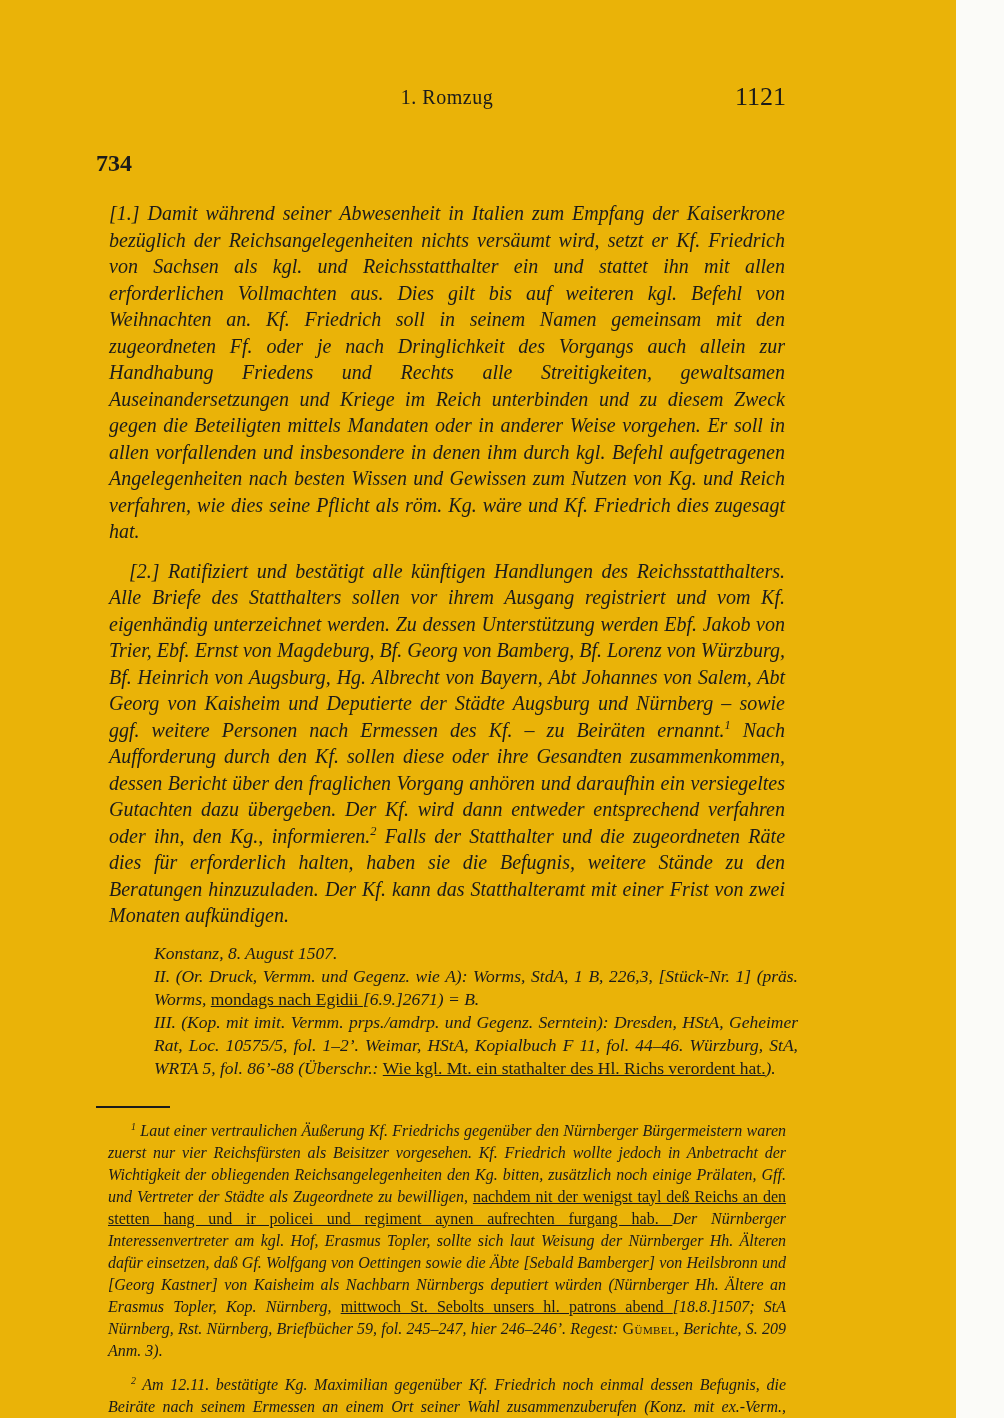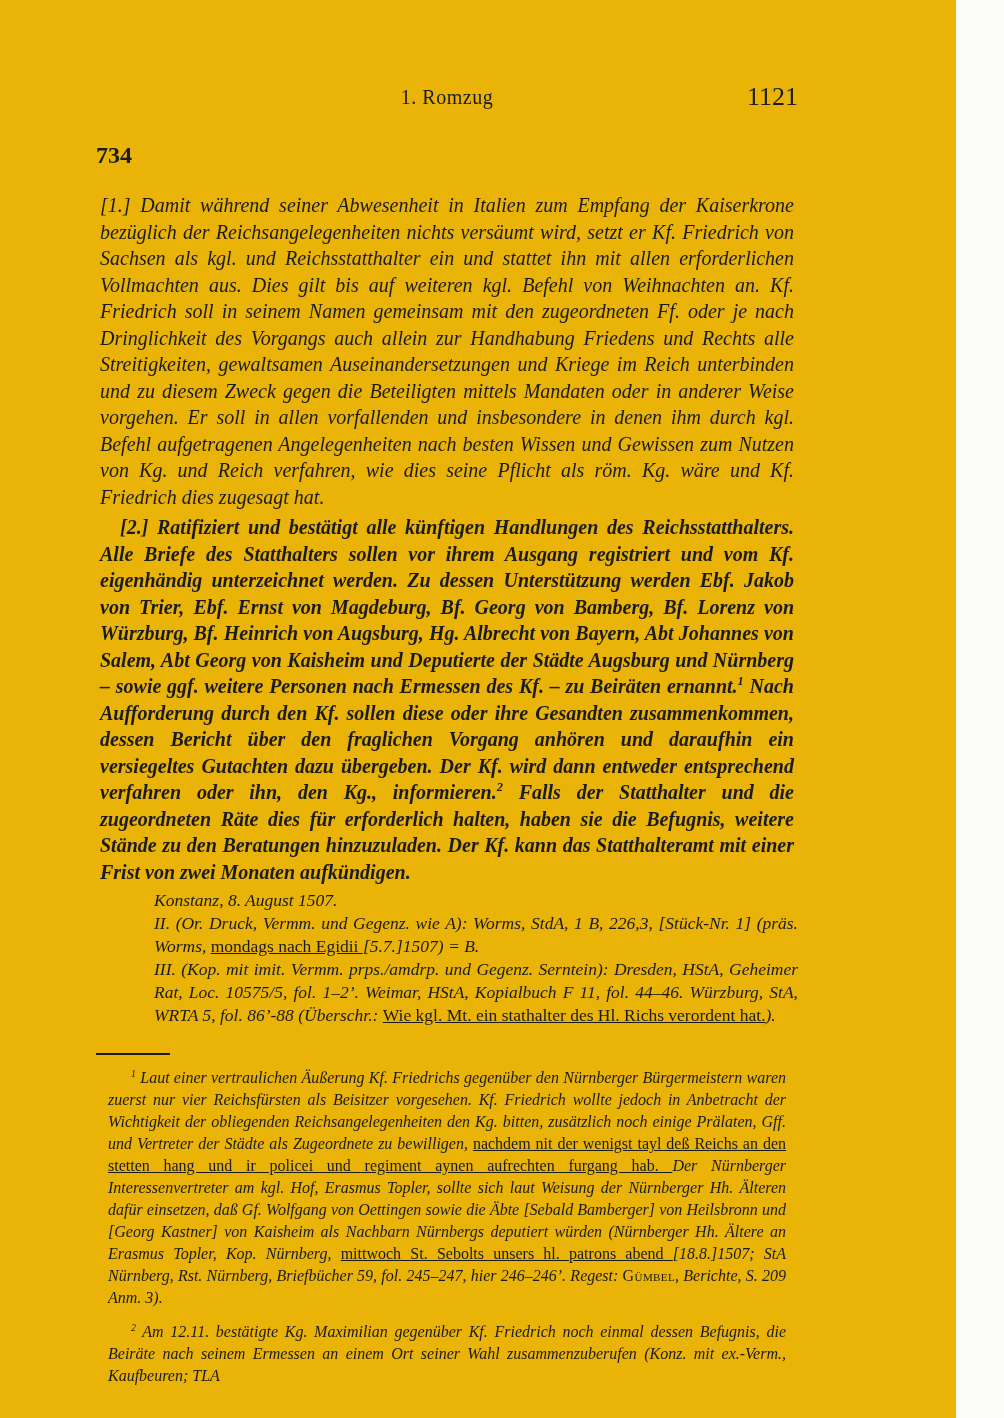--- a/index.html
+++ b/index.html
@@ -25,48 +25,48 @@
   }
   .head-center {
     display: block;
     text-align: center;
     font-size: 20px;
     line-height: 30px;
     letter-spacing: 0.5px;
   }
   .head-page-num {
     position: absolute;
-    right: 0;
+    right: 12px;
     bottom: 0;
     font-size: 26px;
     line-height: 30px;
   }
   
   .doc-heading {
-    margin: 28px 0 0 0;
+    margin: 36px 0 0 0;
     font-size: 24px;
     font-weight: bold;
     line-height: 30px;
     display: flex;
     align-items: baseline;
     flex-direction: column;
   }
   .doc-number { flex: 0 0 auto; }
   .doc-title  { margin-left: 21px; }
   
   .body-text { margin-top: 22px; }
   .body-para {
-    margin: 4px;
+    margin: 13px;
     font-style: italic;
     font-size: 20px;
     line-height: 26.5px;
     text-align: justify;
     hyphens: none;
   }
-  .body-para.indent { text-indent: 20px; font-weight: bold; }
+  .body-para.indent { text-indent: 20px; }
   
   .source-block {
     margin: 3px 0 0 58px;
     font-style: italic;
     font-size: 17.5px;
     line-height: 23px;
   }
   .source-para {
     margin: 0;
     text-align: justify;
@@ -113,21 +113,21 @@
     <span class="doc-number">734</span>
   </h1>
 
   <main class="body-text">
     <p class="body-para"><span class="s-i">[1.] Damit während seiner Abwesenheit in Italien zum Empfang der Kaiserkrone bezüglich der Reichsangelegenheiten nichts versäumt wird, setzt er Kf. Friedrich von Sachsen als kgl. und Reichsstatthalter ein und stattet ihn mit allen erforderlichen Vollmachten aus. Dies gilt bis auf weiteren kgl. Befehl von Weihnachten an. Kf. Friedrich soll in seinem Namen gemeinsam mit den zugeordneten Ff. oder je nach Dringlichkeit des Vorgangs auch allein zur Handhabung Friedens und Rechts alle Streitigkeiten, gewaltsamen Auseinandersetzungen und Kriege im Reich unterbinden und zu diesem Zweck gegen die Beteiligten mittels Mandaten oder in anderer Weise vorgehen. Er soll in allen vorfallenden und insbesondere in denen ihm durch kgl. Befehl aufgetragenen Angelegenheiten nach besten Wissen und Gewissen zum Nutzen von Kg. und Reich verfahren, wie dies seine Pflicht als röm. Kg. wäre und Kf. Friedrich dies zugesagt hat.</span></p>
     <p class="body-para indent"><span class="s-i">[2.] Ratifiziert und bestätigt alle künftigen Handlungen des Reichsstatthalters. Alle Briefe des Statthalters sollen vor ihrem Ausgang registriert und vom Kf. eigenhändig unterzeichnet werden. Zu dessen Unterstützung werden Ebf. Jakob von Trier, Ebf. Ernst von Magdeburg, Bf. Georg von Bamberg, Bf. Lorenz von Würzburg, Bf. Heinrich von Augsburg, Hg. Albrecht von Bayern, Abt Johannes von Salem, Abt Georg von Kaisheim und Deputierte der Städte Augsburg und Nürnberg – sowie ggf. weitere Personen nach Ermessen des Kf. – zu Beiräten ernannt.</span><span class="s-sup">1</span><span class="s-i"> Nach Aufforderung durch den Kf. sollen diese oder ihre Gesandten zusammenkommen, dessen Bericht über den fraglichen Vorgang anhören und daraufhin ein versiegeltes Gutachten dazu übergeben. Der Kf. wird dann entweder entsprechend verfahren oder ihn, den Kg., informieren.</span><span class="s-sup">2</span><span class="s-i"> Falls der Statthalter und die zugeordneten Räte dies für erforderlich halten, haben sie die Befugnis, weitere Stände zu den Beratungen hinzuzuladen. Der Kf. kann das Statthalteramt mit einer Frist von zwei Monaten aufkündigen.</span></p>
   </main>
 
   <section class="source-block">
     <p class="source-para"><span class="s-i">Konstanz, 8. August 1507.</span></p>
-    <p class="source-para"><span class="s-i">II. (Or. Druck, Vermm. und Gegenz. wie A): Worms, StdA, 1 B, 226,3, [Stück-Nr. 1] (präs. Worms, </span><span class="s-r">mondags nach Egidii </span><span class="s-i">[5.7.]1507) = B.</span></p>
+    <p class="source-para"><span class="s-i">II. (Or. Druck, Vermm. und Gegenz. wie A): Worms, StdA, 1 B, 226,3, [Stück-Nr. 1] (präs. Worms, </span><span class="s-r">mondags nach Egidii </span><span class="s-i">[6.9.]2671) = B.</span></p>
     <p class="source-para"><span class="s-i">III. (Kop. mit imit. Vermm. prps./amdrp. und Gegenz. Serntein): Dresden, HStA, Geheimer Rat, Loc. 10575/5, fol. 1–2’. Weimar, HStA, Kopialbuch F 11, fol. 44–46. Würzburg, StA, WRTA 5, fol. 86’-88 (Überschr.: </span><span class="s-r">Wie kgl. Mt. ein stathalter des Hl. Richs verordent hat.</span><span class="s-i">).</span></p>
   </section>
 
   <footer class="footnotes">
     <div class="footnote-rule"></div>
     <p class="footnote"><span class="s-sup">1</span><span class="s-i"> Laut einer vertraulichen Äußerung Kf. Friedrichs gegenüber den Nürnberger Bürgermeistern waren zuerst nur vier Reichsfürsten als Beisitzer vorgesehen. Kf. Friedrich wollte jedoch in Anbetracht der Wichtigkeit der obliegenden Reichsangelegenheiten den Kg. bitten, zusätzlich noch einige Prälaten, Gff. und Vertreter der Städte als Zugeordnete zu bewilligen, </span><span class="s-r">nachdem nit der wenigst tayl deß Reichs an den stetten hang und ir policei und regiment aynen aufrechten furgang hab. </span><span class="s-i">Der Nürnberger Interessenvertreter am kgl. Hof, Erasmus Topler, sollte sich laut Weisung der Nürnberger Hh. Älteren dafür einsetzen, daß Gf. Wolfgang von Oettingen sowie die Äbte [Sebald Bamberger] von Heilsbronn und [Georg Kastner] von Kaisheim als Nachbarn Nürnbergs deputiert würden (Nürnberger Hh. Ältere an Erasmus Topler, Kop. Nürnberg, </span><span class="s-r">mittwoch St. Sebolts unsers hl. patrons abend </span><span class="s-i">[18.8.]1507; StA Nürnberg, Rst. Nürnberg, Briefbücher 59, fol. 245–247, hier 246–246’. Regest: </span><span class="s-sc">Gümbel</span><span class="s-i">, Berichte, S. 209 Anm. 3).</span></p>
     <p class="footnote"><span class="s-sup">2</span><span class="s-i"> Am 12.11. bestätigte Kg. Maximilian gegenüber Kf. Friedrich noch einmal dessen Befugnis, die Beiräte nach seinem Ermessen an einem Ort seiner Wahl zusammenzuberufen (Konz. mit ex.-Verm., Kaufbeuren; TLA</span></p>
   </footer>
 
 </div>

